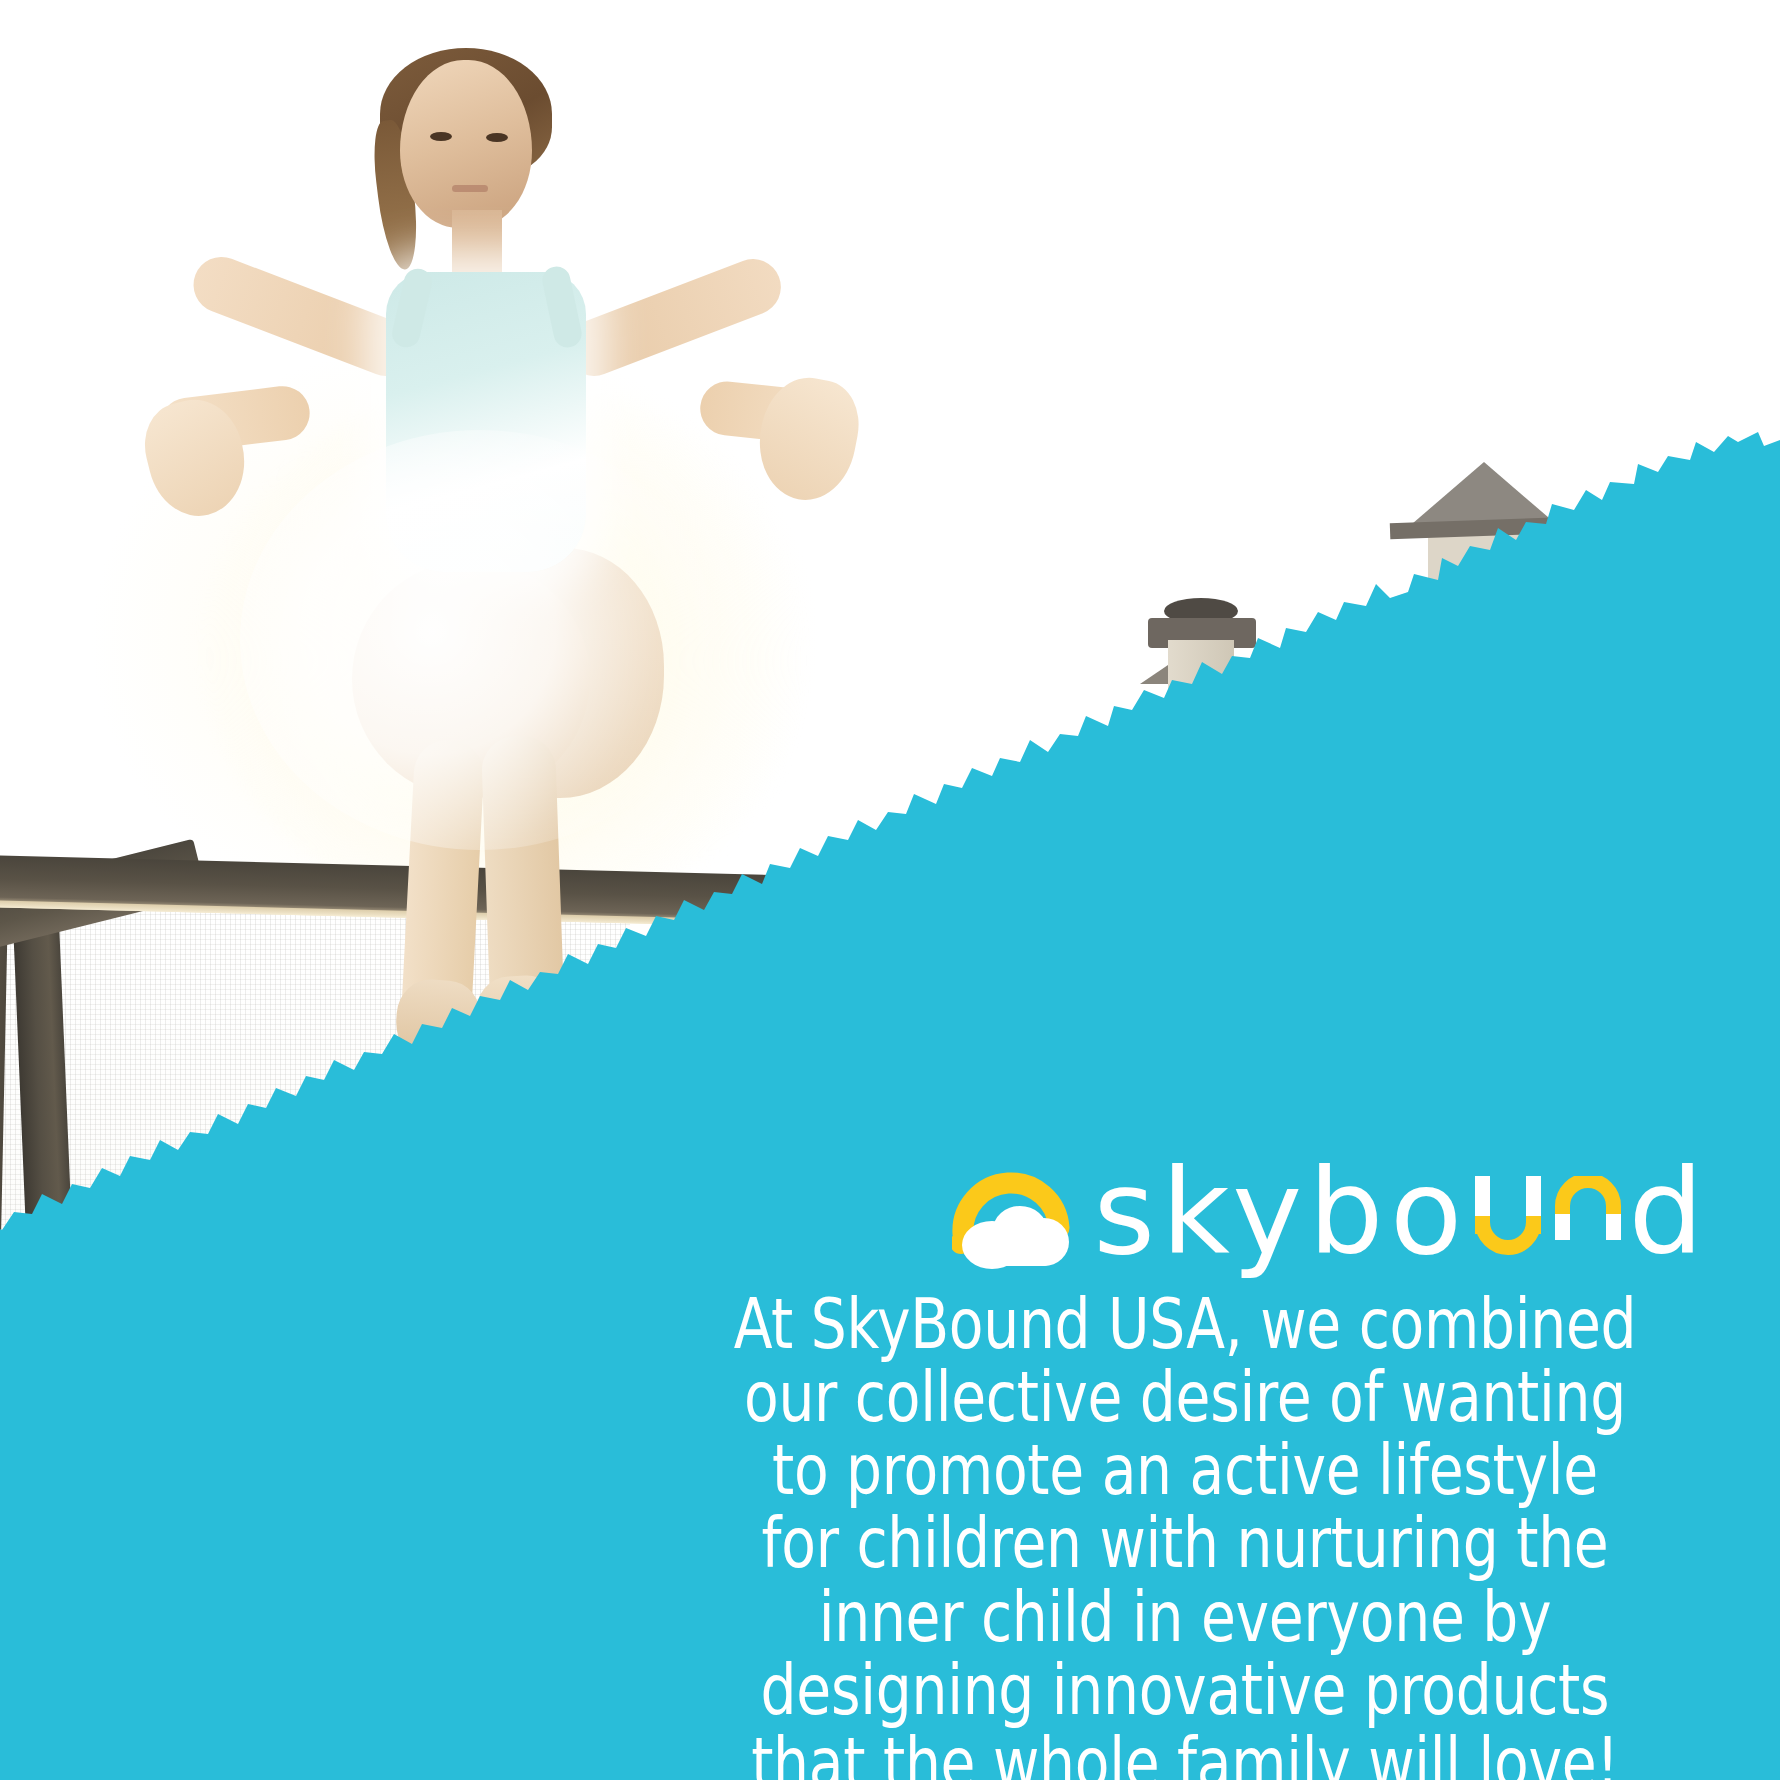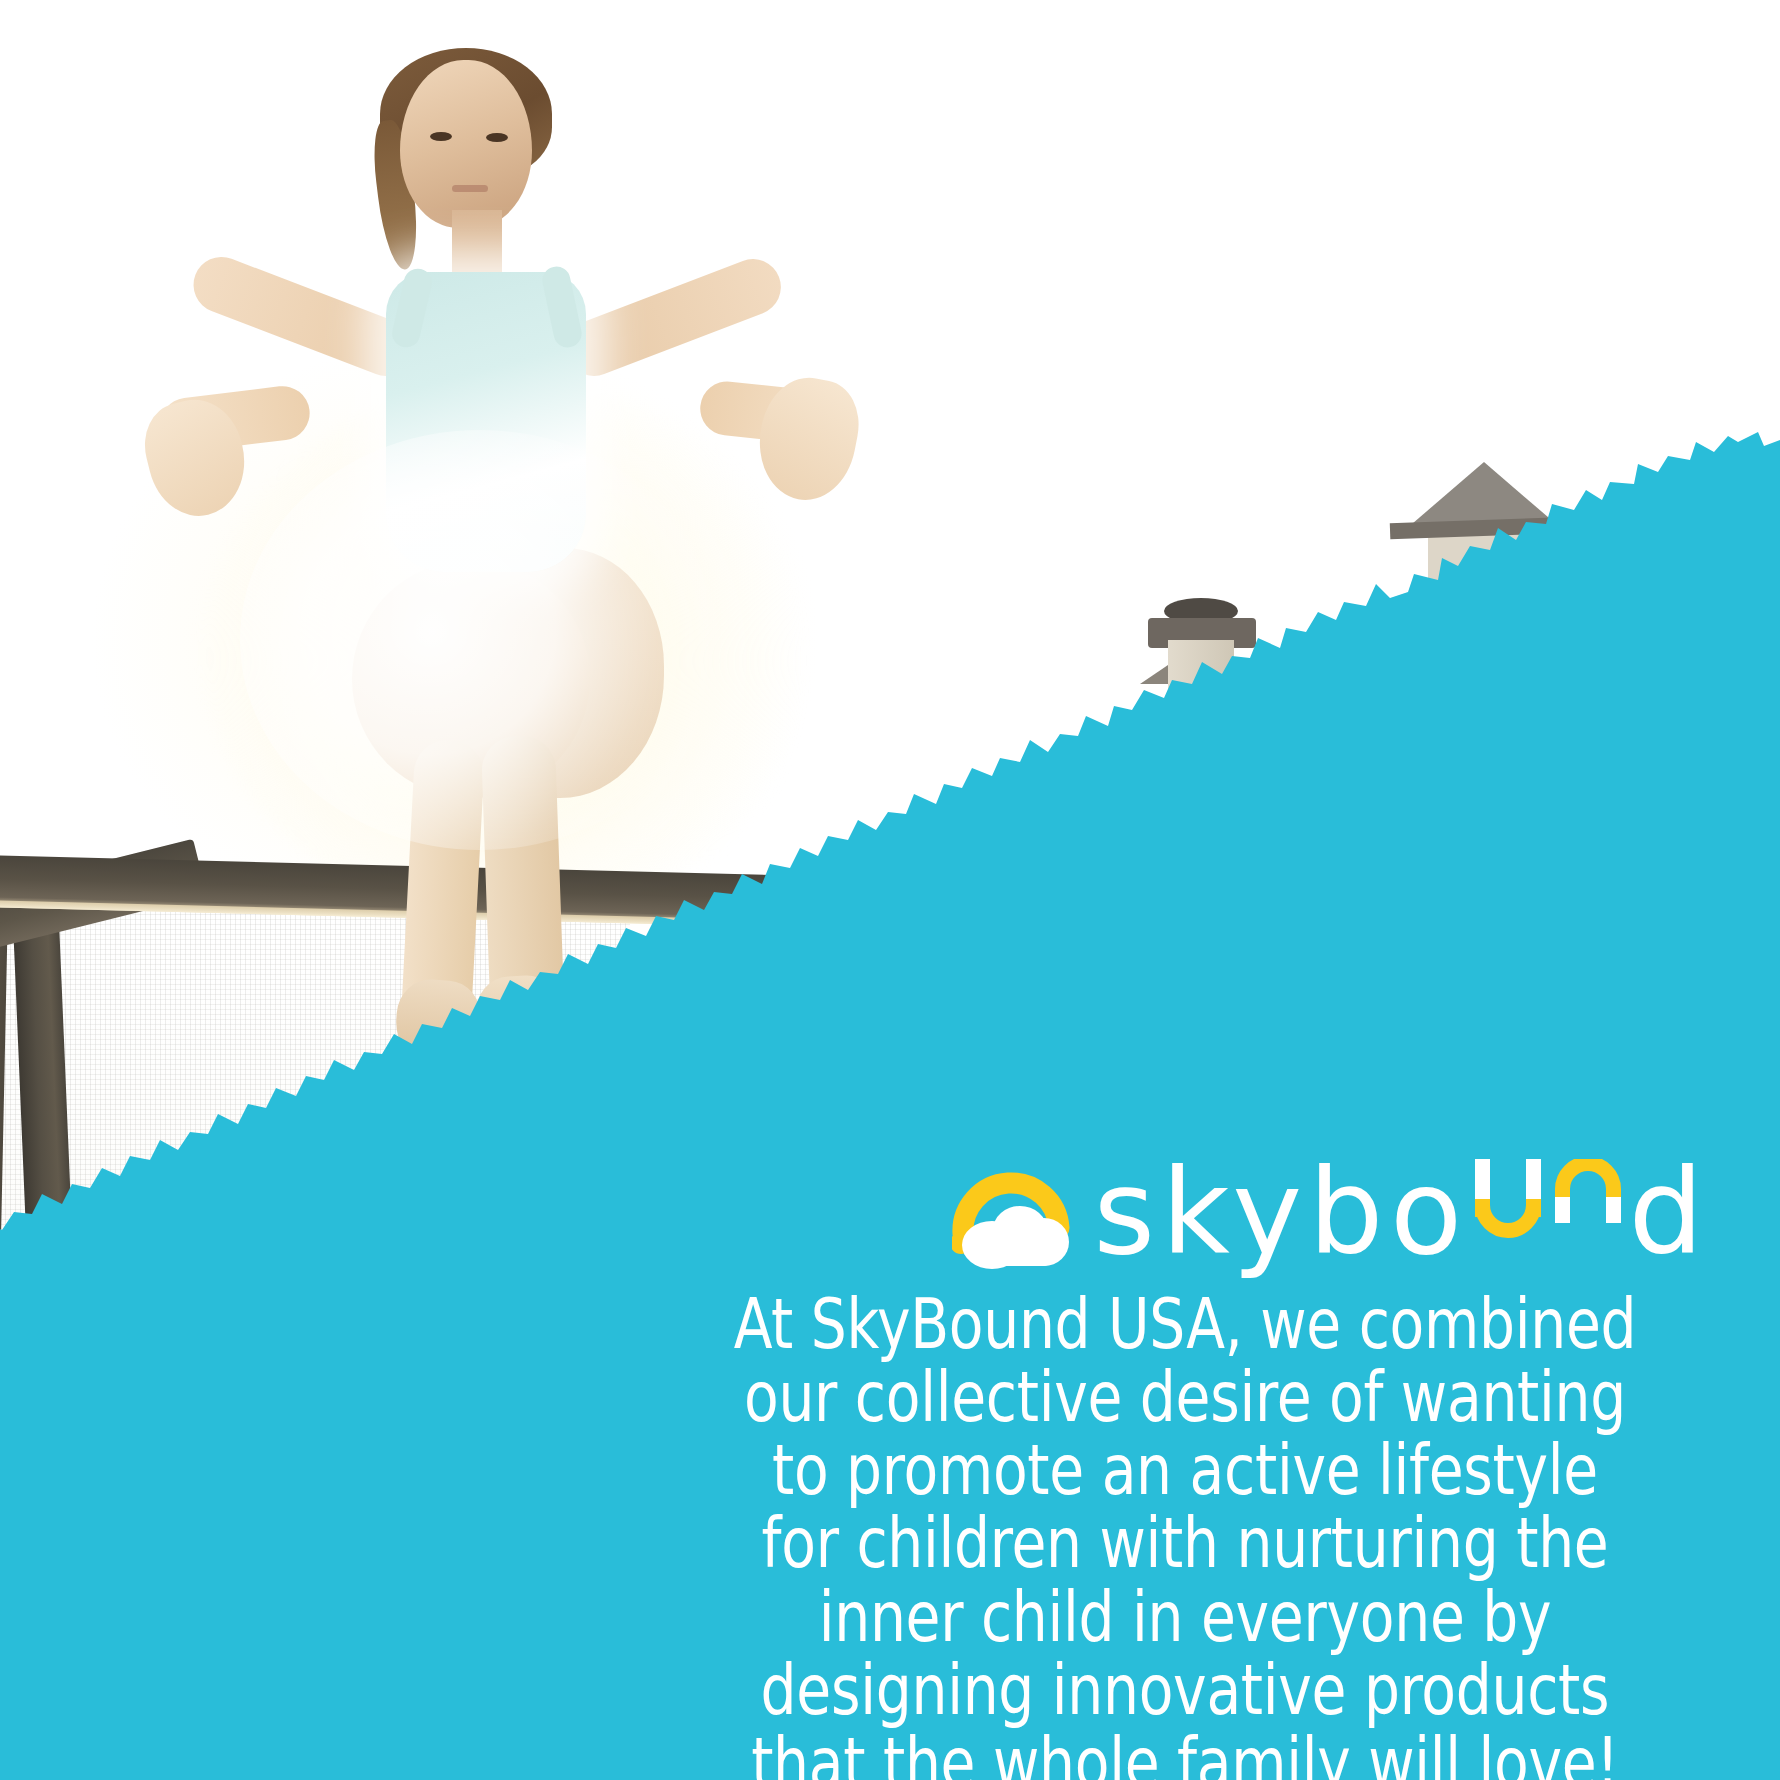--- a/index.html
+++ b/index.html
@@ -99,21 +99,21 @@
      border-left:56px solid transparent;border-right:56px solid transparent;border-bottom:38px solid #8b857c;}
 
   
   .brush{position:absolute;inset:0;pointer-events:none;}
   .brush svg{display:block;width:1780px;height:1780px;}
 
   
   .brand{position:absolute;left:660px;top:1150px;width:1088px;}
   .logo-row{display:flex;align-items:center;justify-content:flex-end;gap:14px;padding-right:38px;}
   .logo-mark{width:128px;height:124px;flex:0 0 auto;position:relative;}
-  .logo-word{display:flex;align-items:flex-start;letter-spacing:.055em;
+  .logo-word{display:flex;align-items:center;letter-spacing:.055em;
      font-size:118px;line-height:1;font-weight:400;color:#ffffff;font-family:"DejaVu Sans", sans-serif;}
   .logo-word .glyph{position:relative;display:inline-block;}
   .glyph-u,.glyph-n{width:74px;height:84px;position:relative;margin:0 4px 0 2px;}
 
   .tagline{
     margin:14px 38px 0 0;text-align:center;color:#ffffff;
     font-family:"DejaVu Sans Condensed","Liberation Sans Narrow","Liberation Sans",sans-serif;
     font-size:70px;line-height:1.045;letter-spacing:-.004em;
     font-stretch:condensed;transform:scaleX(.9);transform-origin:50% 0;white-space:pre-line;
   }

